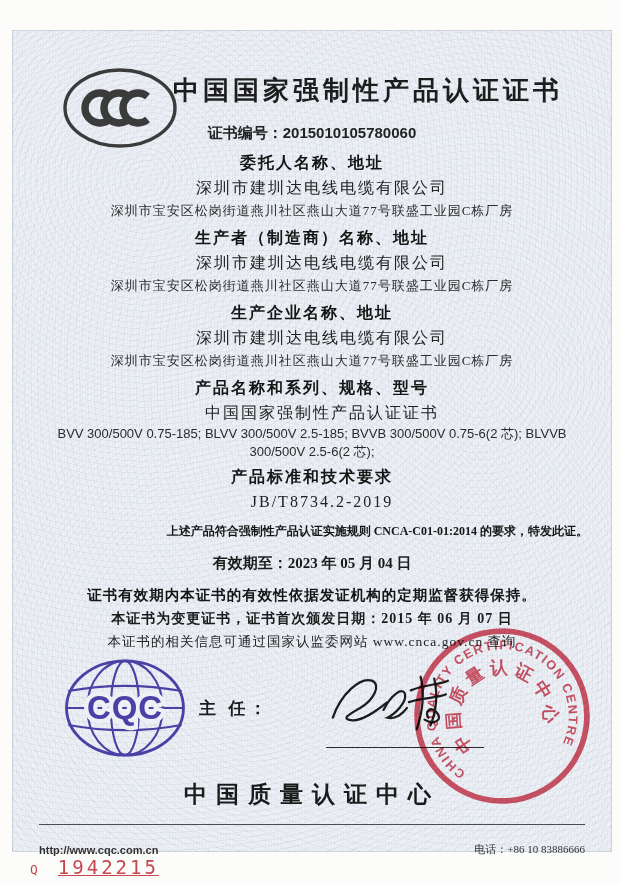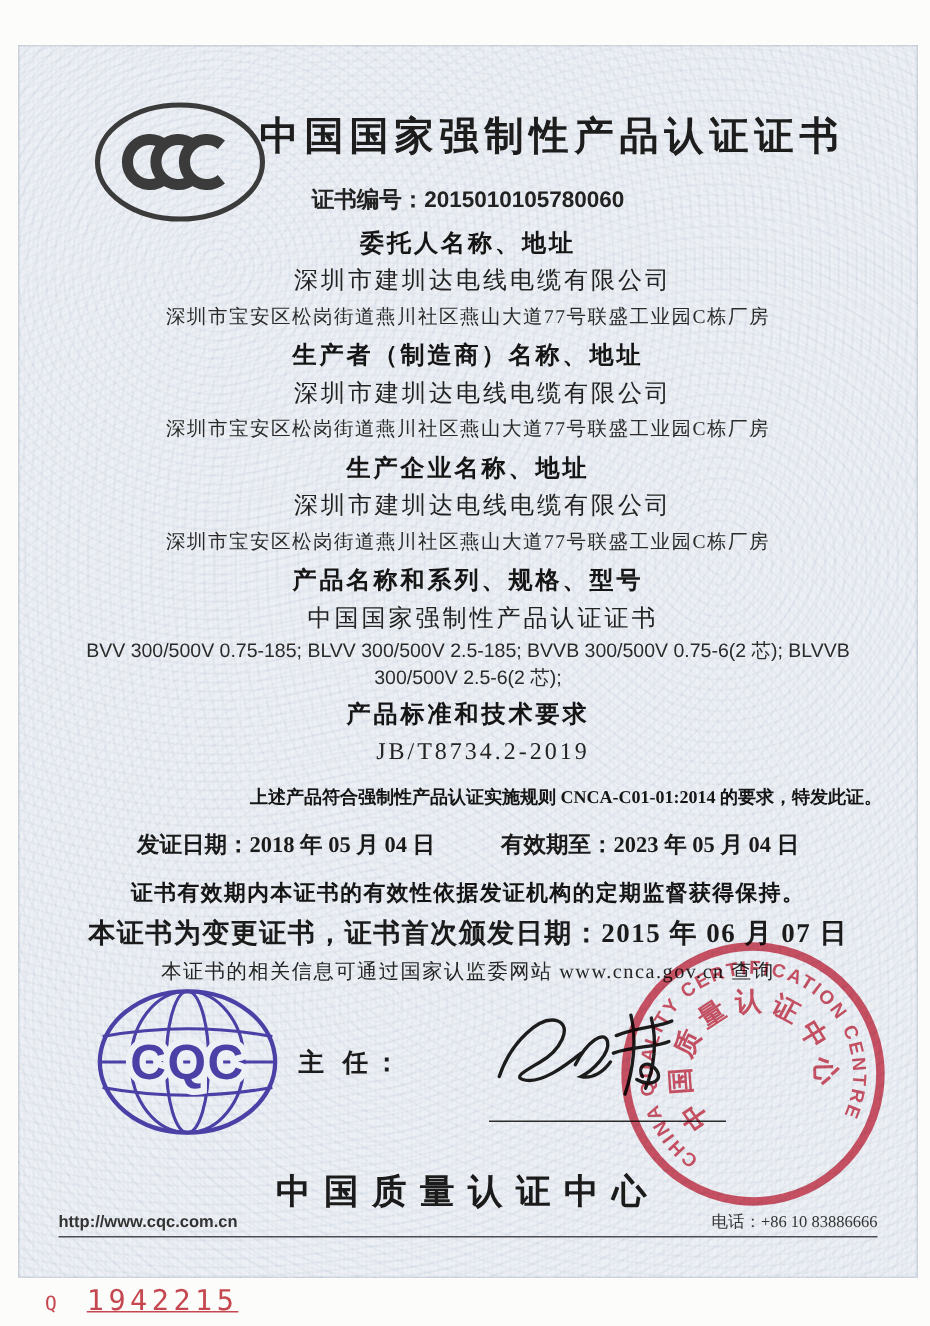--- a/index.html
+++ b/index.html
@@ -41,35 +41,35 @@
   }
   .declaration{
     text-align:right;margin:6px auto 0;max-width:552px;
     font-size:12px;font-weight:bold;line-height:22px;color:#151515;
   }
   .dates{
     display:flex;justify-content:center;gap:44px;margin-top:12px;
     font-size:15px;font-weight:bold;color:#1a1a1a;
   }
   .note1{text-align:center;margin-top:13px;font-size:14.5px;font-weight:bold;letter-spacing:1px;color:#151515;}
-  .note2{text-align:center;margin-top:5px;font-size:18px;font-weight:bold;letter-spacing:1px;color:#1b1b1b;}
+  .note2{text-align:center;margin-top:5px;font-size:14px;font-weight:bold;letter-spacing:1px;color:#1b1b1b;}
   .note3{text-align:center;margin-top:5px;font-size:13.5px;letter-spacing:1px;color:#242424;}
   .cqc-logo{position:absolute;left:46px;top:622px;width:132px;height:116px;}
   .sign-block{position:absolute;left:186px;top:636px;display:flex;align-items:flex-end;gap:48px;}
   .director-label{font-size:17px;font-weight:bold;letter-spacing:4px;padding-bottom:28px;color:#1c1c1c;}
   .sig-area{width:158px;margin-left:8px;border-bottom:1.5px solid #2b2b2b;padding-bottom:2px;}
   .sig-area svg{display:block;}
   .stamp{position:absolute;left:398px;top:594px;width:182px;height:182px;opacity:.92;mix-blend-mode:multiply;}
   .org-name{
     position:absolute;left:0;right:0;top:748px;text-align:center;
     font-size:23px;font-weight:bold;letter-spacing:9px;color:#1b1b1b;
   }
   .separator{position:absolute;left:26px;right:26px;top:793px;border-top:1.5px solid #4c4c54;}
   .footer{
-    position:absolute;left:26px;right:26px;top:776px;
+    position:absolute;left:26px;right:26px;top:811px;
     display:flex;justify-content:space-between;align-items:center;
     font-size:11px;color:#333;
   }
   .footer .site{font-family:"Liberation Sans","DejaVu Sans",sans-serif;font-weight:bold;}
   .serial{
     position:absolute;left:30px;top:856px;display:flex;align-items:baseline;gap:20px;
     font-family:"DejaVu Sans Mono","Liberation Mono",monospace;
   }
   .serial .q{font-size:13px;}
   .serial .num{font-size:19px;letter-spacing:3px;text-decoration:underline;}
@@ -115,23 +115,20 @@
       <div class="sec-spec">BVV 300/500V 0.75-185; BLVV 300/500V 2.5-185; BVVB 300/500V 0.75-6(2 芯); BLVVB 300/500V 2.5-6(2 芯);</div>
     </div>
     <div class="sec">
       <div class="sec-heading">产品标准和技术要求</div>
       <div class="sec-line1">JB/T8734.2-2019</div>
     </div>
 
     <div class="declaration">上述产品符合强制性产品认证实施规则 CNCA-C01-01:2014 的要求，特发此证。</div>
 
     <div class="dates">
-      <div>
-        <span>发证日期：</span><span>2018 年 05 月 04 日</span>
-      </div>
       <div>
         <span>有效期至：</span><span>2023 年 05 月 04 日</span>
       </div>
     </div>
 
     <div class="note1">证书有效期内本证书的有效性依据发证机构的定期监督获得保持。</div>
     <div class="note2">本证书为变更证书，证书首次颁发日期：2015 年 06 月 07 日</div>
     <div class="note3">本证书的相关信息可通过国家认监委网站 www.cnca.gov.cn 查询</div>
   </div>
 

